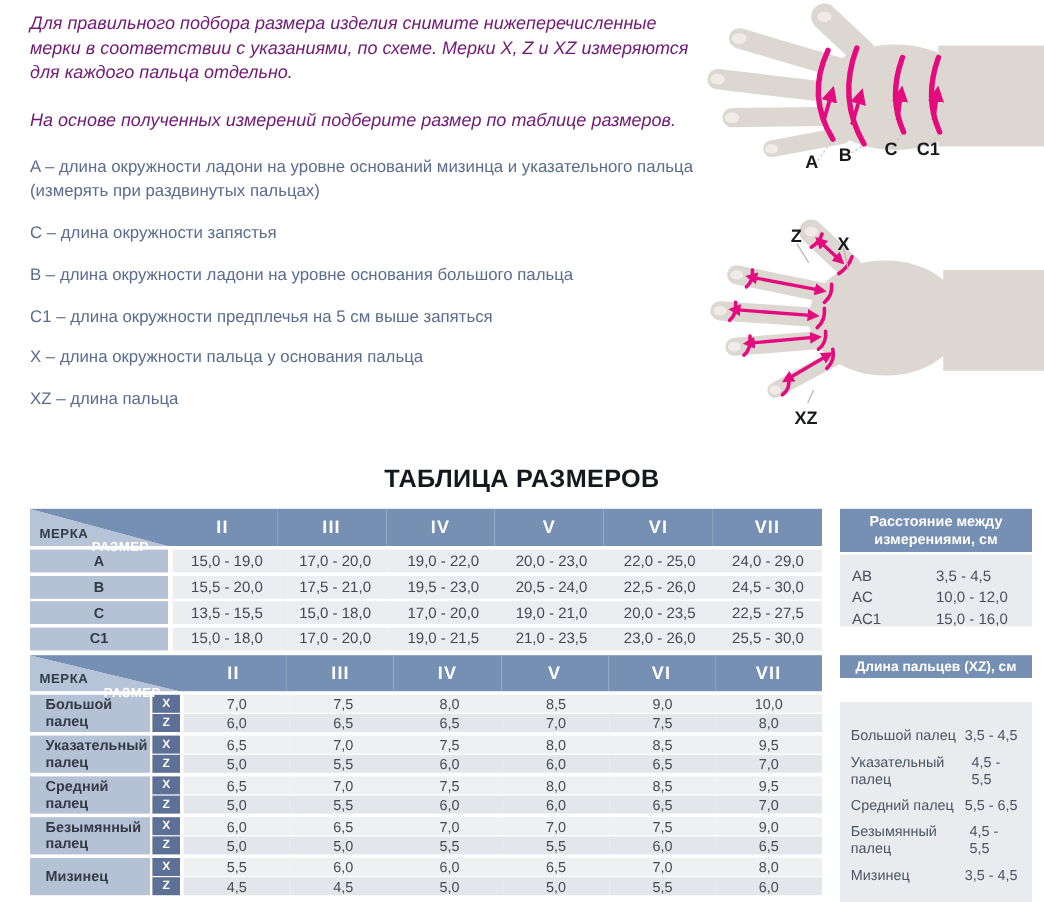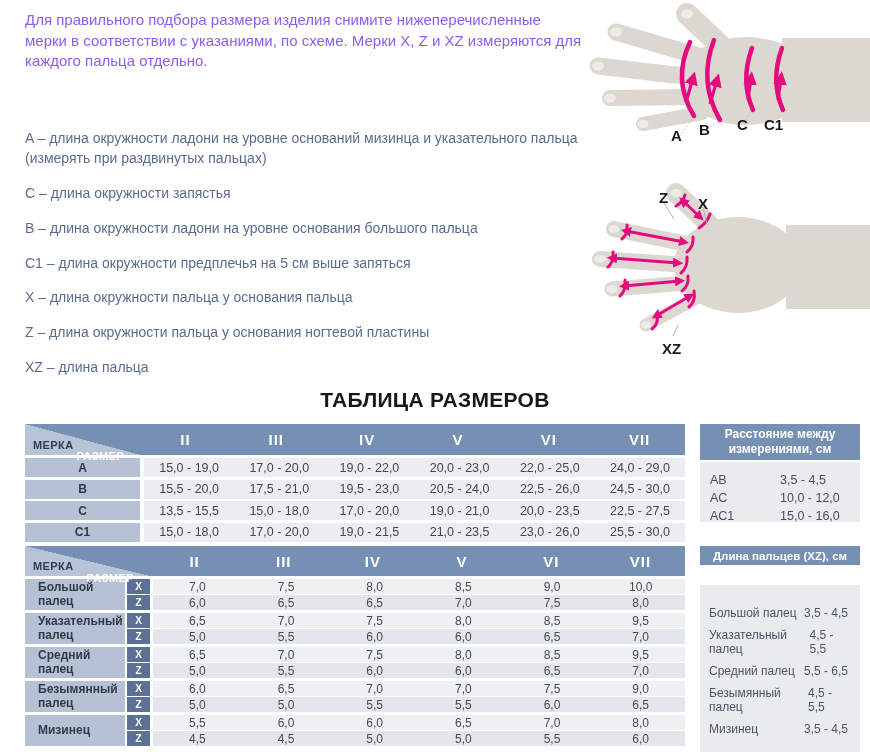--- a/index.html
+++ b/index.html
@@ -1,21 +1,21 @@
 <!DOCTYPE html>
 <html><head>
 <meta charset="utf-8">
 <style>
   * { margin:0; padding:0; box-sizing:border-box; }
   html,body { background:#ffffff; }
   body { font-family:"Liberation Sans", sans-serif; }
   .page { position:relative; width:870px; height:752px; background:#fff; overflow:hidden; }
 
   
-  .intro { position:absolute; left:25px; top:10px; width:562px; color:#8b5cf6; font-size:15px; line-height:1.38; }
+  .intro { position:absolute; left:25px; top:10px; width:562px; color:#701a75; font-size:15px; line-height:1.38;font-style:italic; }
   .intro p.p2 { margin-top:19px; }
 
   
   .defs { position:absolute; left:25px; top:129px; width:562px; color:#5a6c8d; font-size:14px; line-height:1.42; }
   .defs p { margin-bottom:15px; }
 
   
   .hand-wrap { position:absolute; }
   .hand1 { left:586px; top:2px; width:284px; height:162px; }
   .hand2 { left:586px; top:173px; width:284px; height:200px; }
@@ -66,29 +66,29 @@
   .p2 .panel-body { height:167px; padding:13px 12px 0 9px; }
   .p2 .prow { display:flex; justify-content:space-between; align-items:center; height:29px; font-size:12px; color:#4b5563; }
 </style>
 </head>
 <body>
 
 <div class="page">
 
   <div class="intro">
     <p class="p1">Для правильного подбора размера изделия снимите нижеперечисленные мерки в соответствии с указаниями, по схеме. Мерки X, Z и XZ измеряются для каждого пальца отдельно.</p>
+    <p class="p2">На основе полученных измерений подберите размер по таблице размеров.</p>
   </div>
 
   <div class="defs">
     <p>A – длина окружности ладони на уровне оснований мизинца и указательного пальца (измерять при раздвинутых пальцах)</p>
     <p>C – длина окружности запястья</p>
     <p>B – длина окружности ладони на уровне основания большого пальца</p>
     <p>C1 – длина окружности предплечья на 5 см выше запяться</p>
     <p>X – длина окружности пальца у основания пальца</p>
-    <p>Z – длина окружности пальца у основания ногтевой пластины</p>
     <p>XZ – длина пальца</p>
   </div>
 
   <div class="hand-wrap hand1">
     <svg viewBox="0 0 284 162" width="284" height="162">
       <defs>
         <marker id="ah1" viewBox="0 0 10 10" refX="5" refY="5" markerWidth="4.2" markerHeight="4.2" orient="auto-start-reverse">
           <path d="M0,0 L10,5 L0,10 z" fill="#e40b7e"></path>
         </marker>
       </defs>

